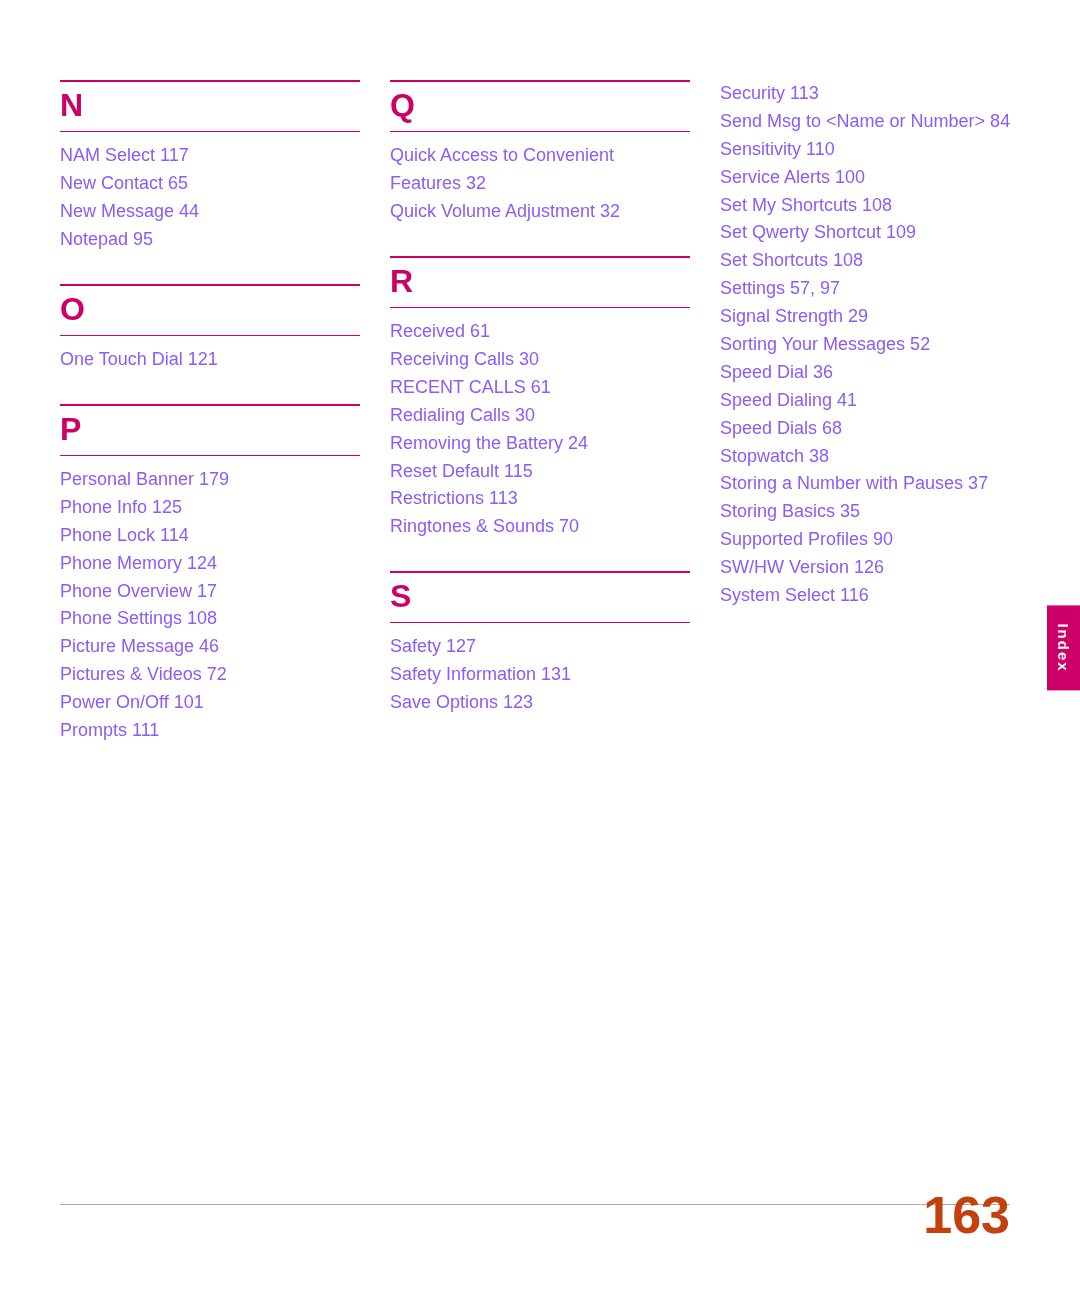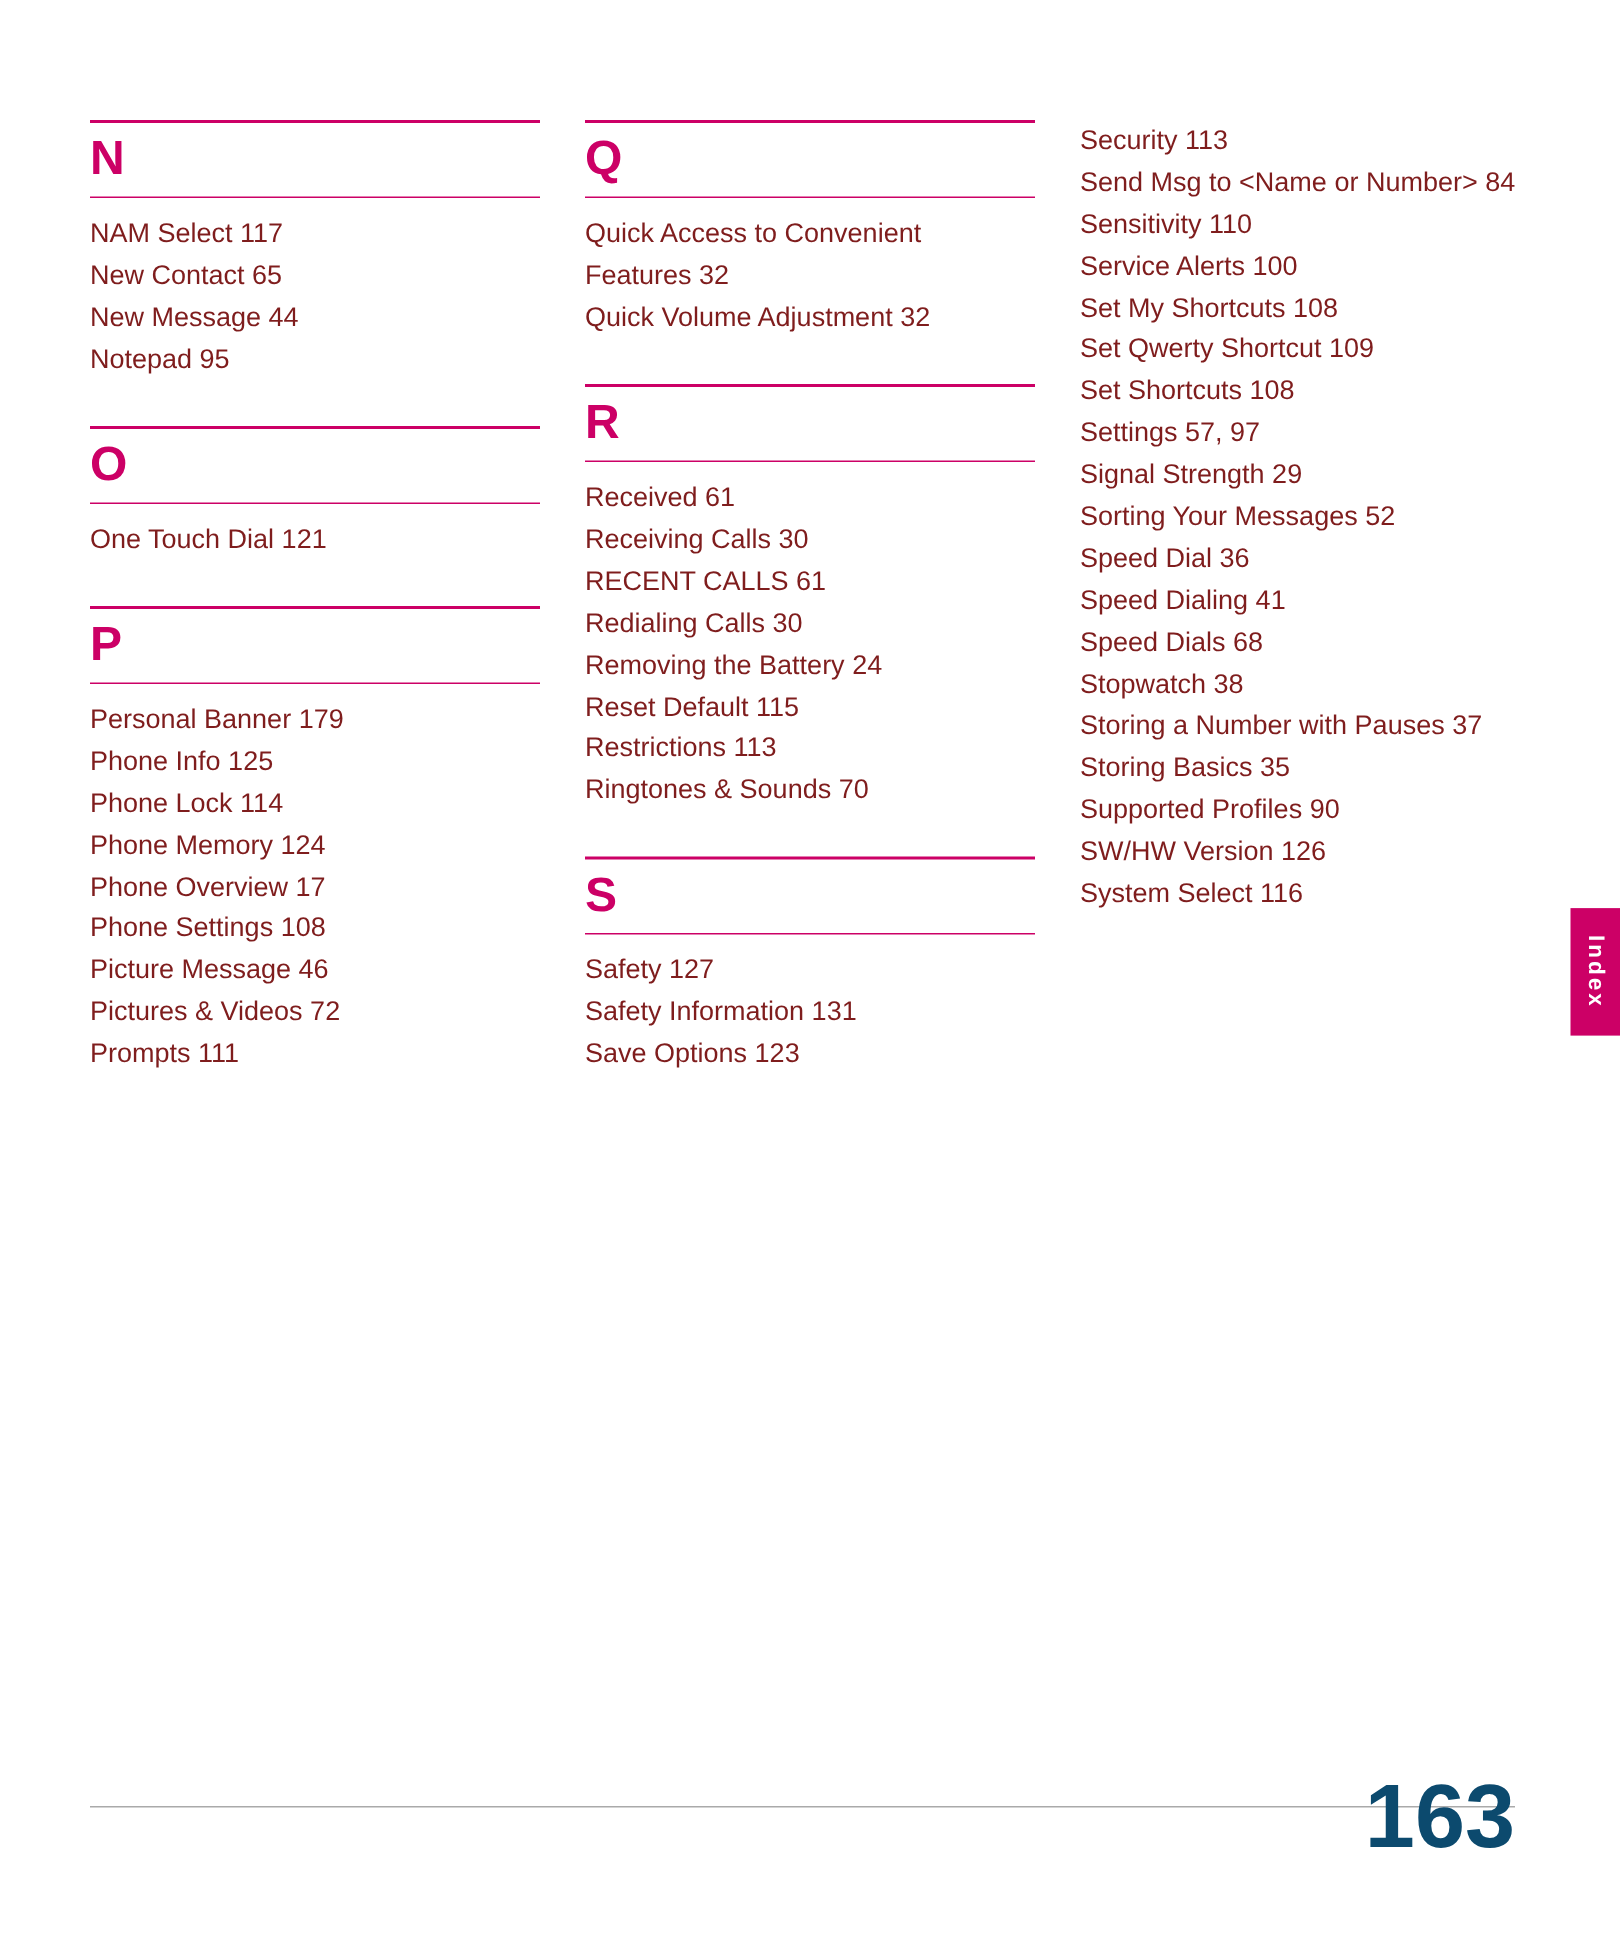--- a/index.html
+++ b/index.html
@@ -55,32 +55,32 @@
       font-family: Arial, Helvetica, sans-serif;
     }
 
     .section-divider {
       border-top: 1.5px solid #cc0066;
       margin-bottom: 10px;
     }
 
     .entry {
       font-size: 18px;
-      color: #7f1d1d;
+      color: #8b5cf6;
       line-height: 1.55;
       font-family: Arial, Helvetica, sans-serif;
     }
 
     .page-number-area {
       position: absolute;
       bottom: 50px;
       right: 70px;
-      font-size: 60px;
+      font-size: 52px;
       font-weight: bold;
-      color: #0c4a6e;
+      color: #c2410c;
       font-family: Arial, Helvetica, sans-serif;
     }
 
     .index-tab {
       position: absolute;
       right: 0;
       top: 50%;
       transform: translateY(-50%);
       background: #cc0066;
       color: #fff;
@@ -135,20 +135,21 @@
         </div>
         <div class="section-divider"></div>
         <div class="entry">Personal Banner 179</div>
         <div class="entry">Phone Info 125</div>
         <div class="entry">Phone Lock 114</div>
         <div class="entry">Phone Memory 124</div>
         <div class="entry">Phone Overview 17</div>
         <div class="entry">Phone Settings 108</div>
         <div class="entry">Picture Message 46</div>
         <div class="entry">Pictures &amp; Videos 72</div>
+        <div class="entry">Power On/Off 101</div>
         <div class="entry">Prompts 111</div>
       </div>
     </div>
 
     <div class="column">
 
       <div class="section">
         <div class="section-header">
           <span class="section-letter">Q</span>
         </div>

